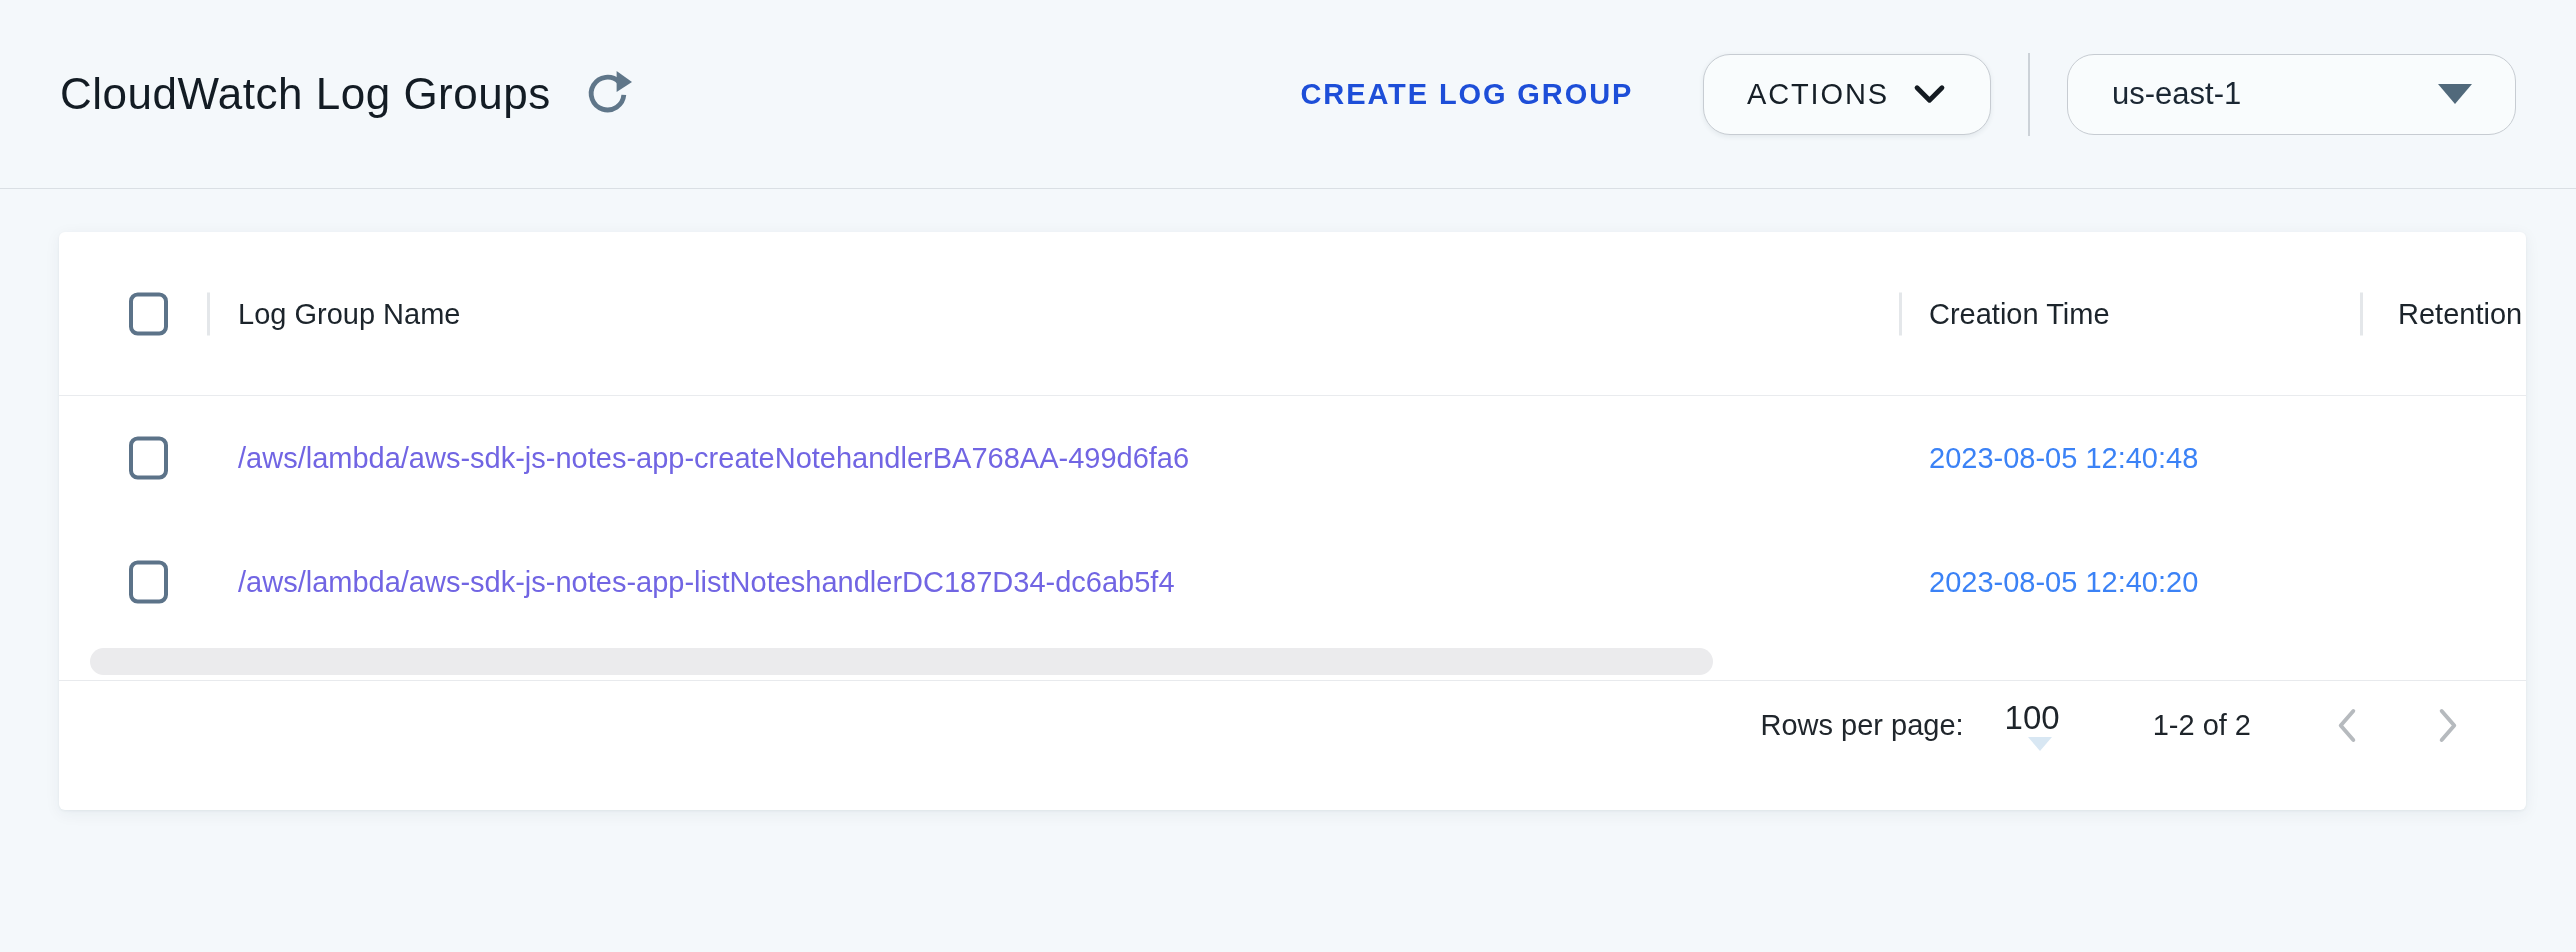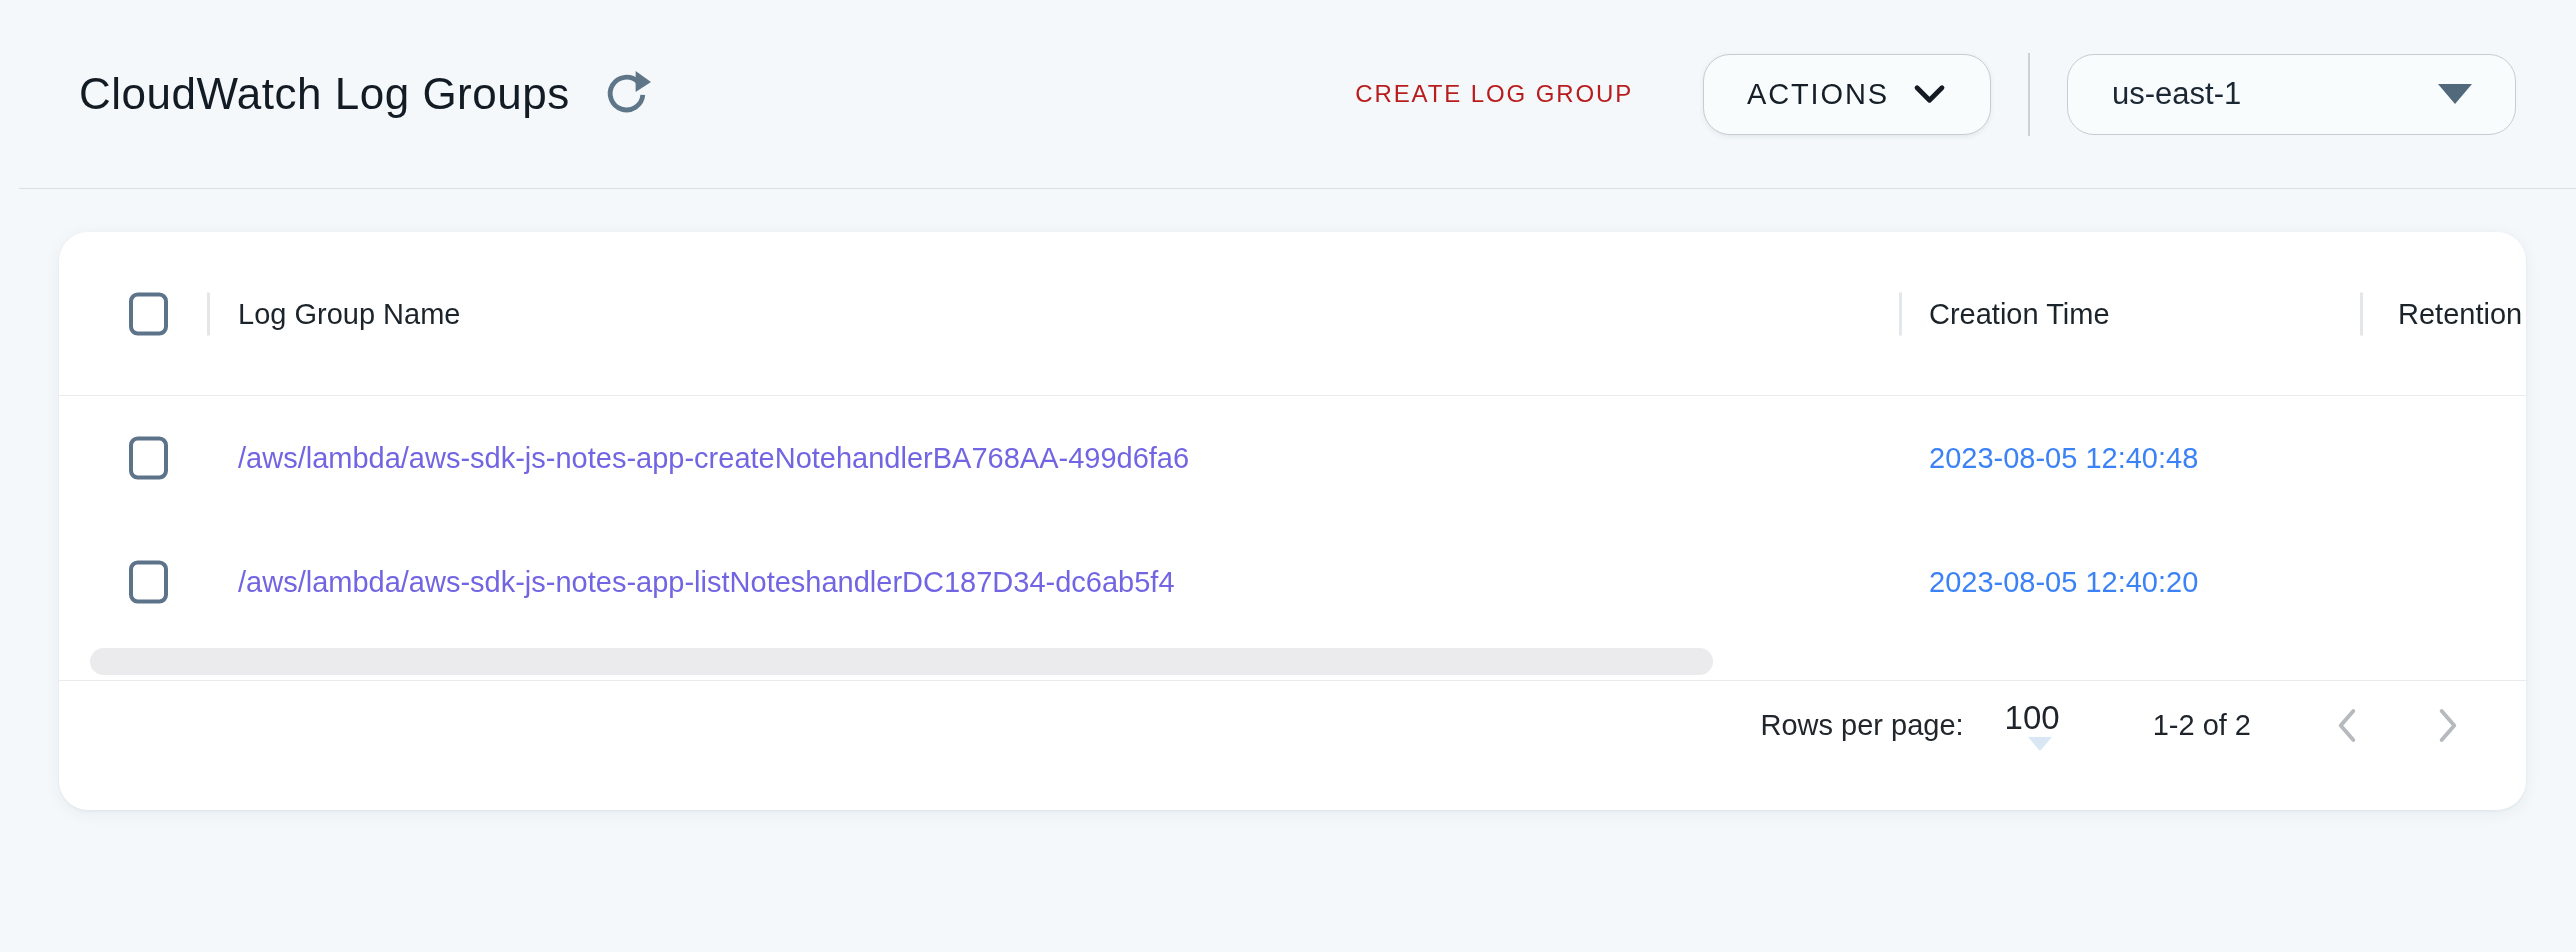--- a/index.html
+++ b/index.html
@@ -12,41 +12,40 @@
   }
 
   
   .topbar {
     height:189px;
     display:flex;
     align-items:center;
     padding:0 60px;
     border-bottom:1.9px solid #dadfe4;
     background:#f4f8fb;
-    margin-left:19px;
   }
   .page-title {
     font-size:44px;
     font-weight:400;
     color:#131c24;
     letter-spacing:0.5px;
   }
   .refresh-btn {
     margin-left:29px;
     width:54px; height:54px;
     display:flex; align-items:center; justify-content:center;
     background:none; border:none; cursor:pointer;
   }
   .topbar-spacer { flex:1; }
   .create-btn {
     background:none; border:none; cursor:pointer;
     font-family:inherit;
-    font-size:24px; font-weight:400;
+    font-size:29px; font-weight:700;
     letter-spacing:1.9px;
-    color:#b91c1c;
+    color:#1d4ed8;
     text-transform:uppercase;
     margin-right:60px;
     padding:17.4px 9.7px;
   }
   .actions-btn {
     display:flex; align-items:center; gap:23px;
     height:81px;
     padding:12px 43px;
     background:#f9fcfd;
     border:1.9px solid #c7ccd2;
@@ -82,21 +81,21 @@
     border-right:17.4px solid transparent;
     border-top:20px solid #51697b;
   }
 
   
   .card {
     position:absolute;
     left:59px; top:232px;
     width:2467px; height:578px;
     background:#ffffff;
-    border-radius:29px;
+    border-radius:6px;
     box-shadow:0 3.9px 15.5px rgba(25,45,65,0.06), 0 1px 2.9px rgba(25,45,65,0.05);
     overflow:hidden;
   }
   .thead-row {
     position:relative;
     height:164px;
     border-bottom:1.9px solid #e9ebee;
   }
   .trow {
     position:relative;

